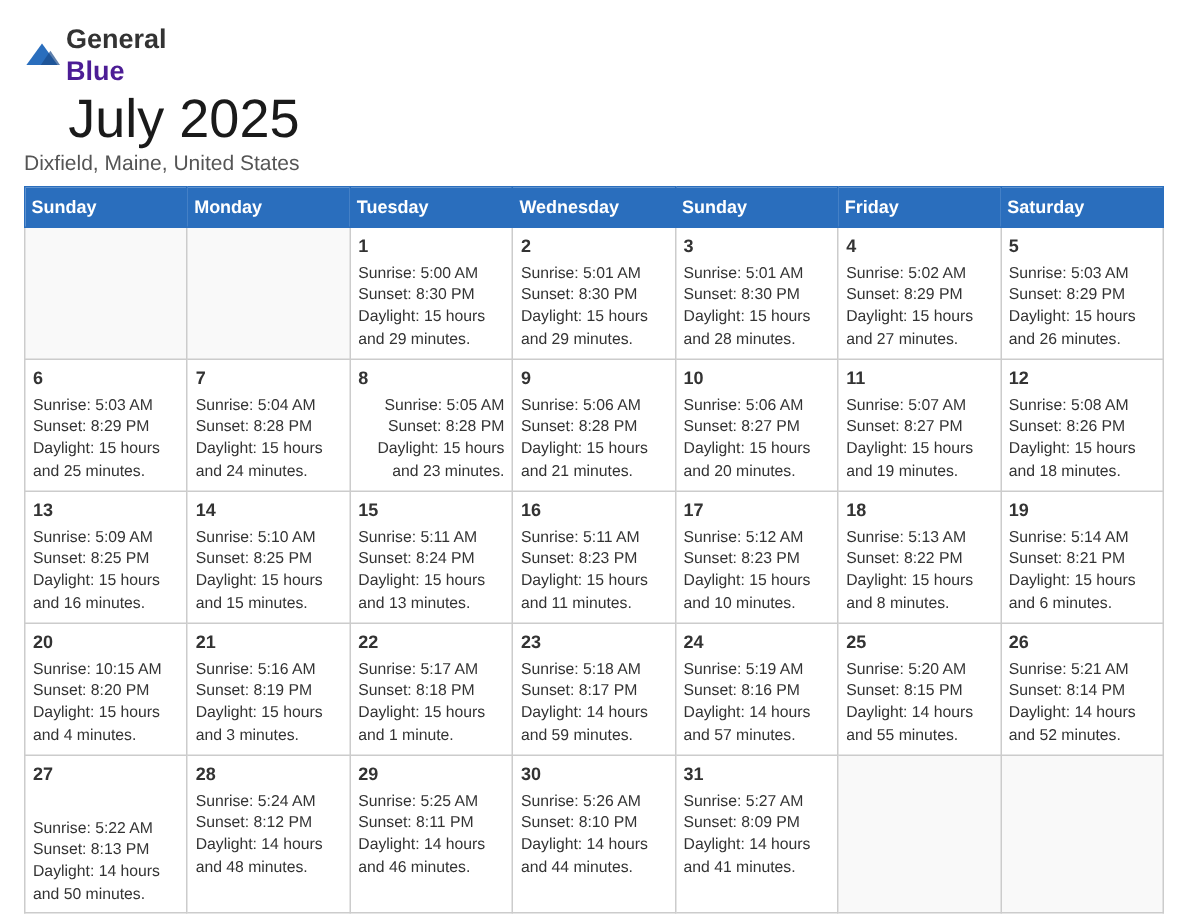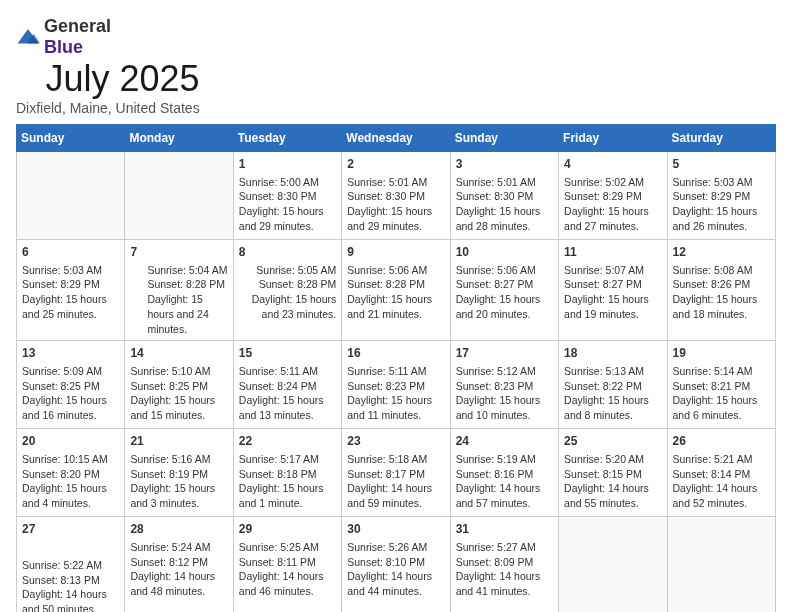--- a/index.html
+++ b/index.html
@@ -159,21 +159,21 @@
       </tr>
       <tr>
         <td>
           <span class="day-number">6</span>
           <div class="day-info" style="white-space: pre-line;">Sunrise: 5:03 AM
 Sunset: 8:29 PM
 Daylight: 15 hours and 25 minutes.</div>
         </td>
         <td>
           <span class="day-number">7</span>
-          <div class="day-info" style="white-space: pre-line; margin-left: 17px;">Sunrise: 5:04 AM
+          <div class="day-info" style="white-space: pre-line;">Sunrise: 5:04 AM
 Sunset: 8:28 PM
 Daylight: 15 hours and 24 minutes.</div>
         </td>
         <td>
           <span class="day-number">8</span>
           <div class="day-info" style="white-space: pre-line; text-align: right;">Sunrise: 5:05 AM
 Sunset: 8:28 PM
 Daylight: 15 hours and 23 minutes.</div>
         </td>
         <td>

